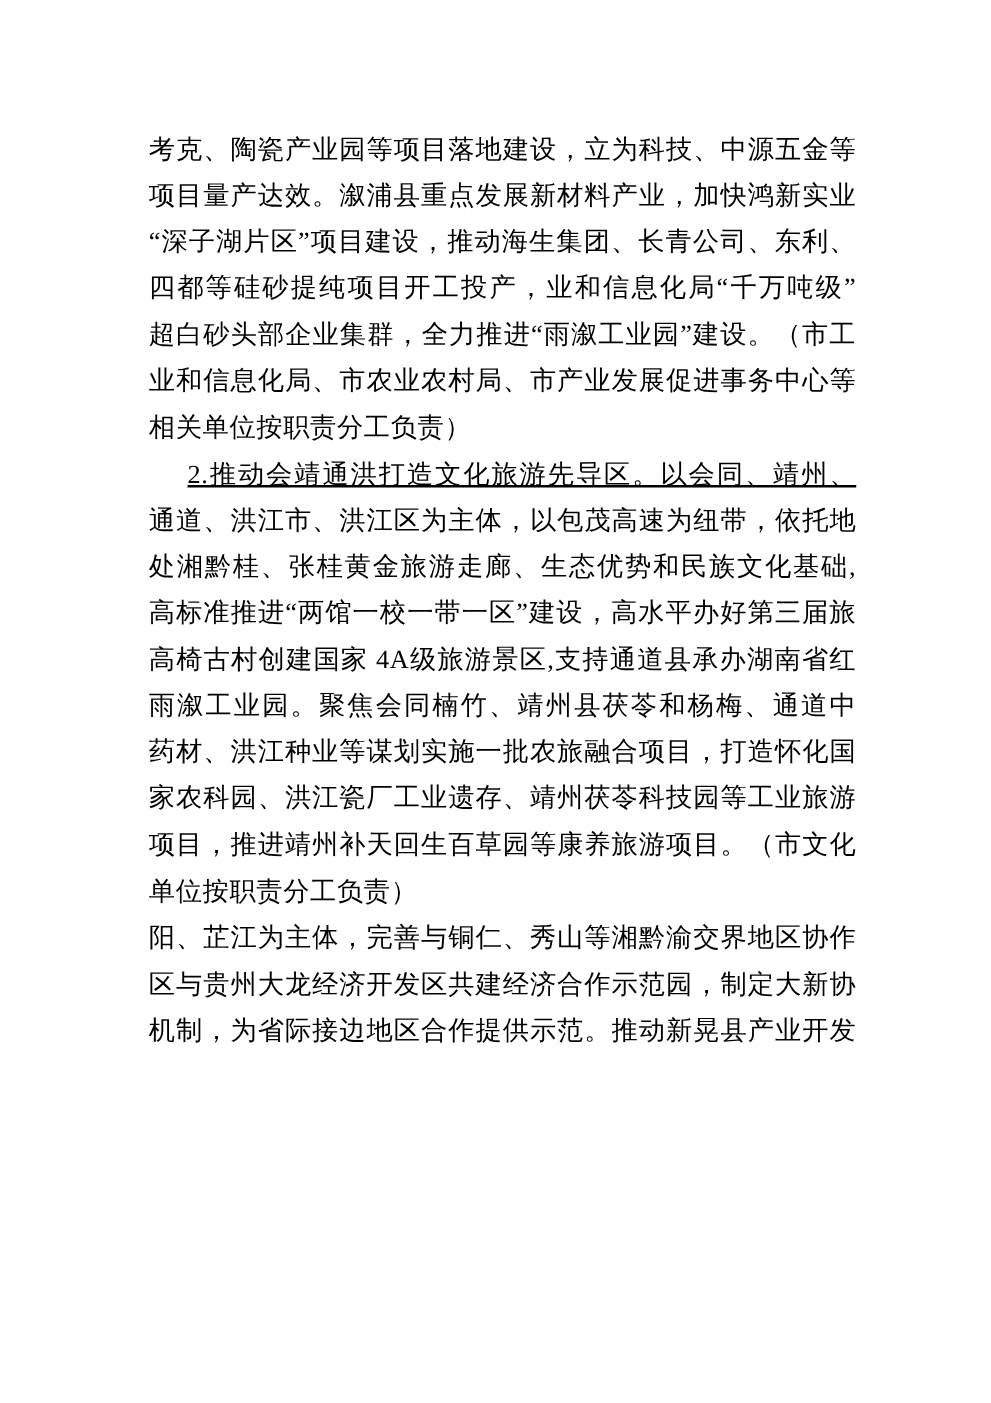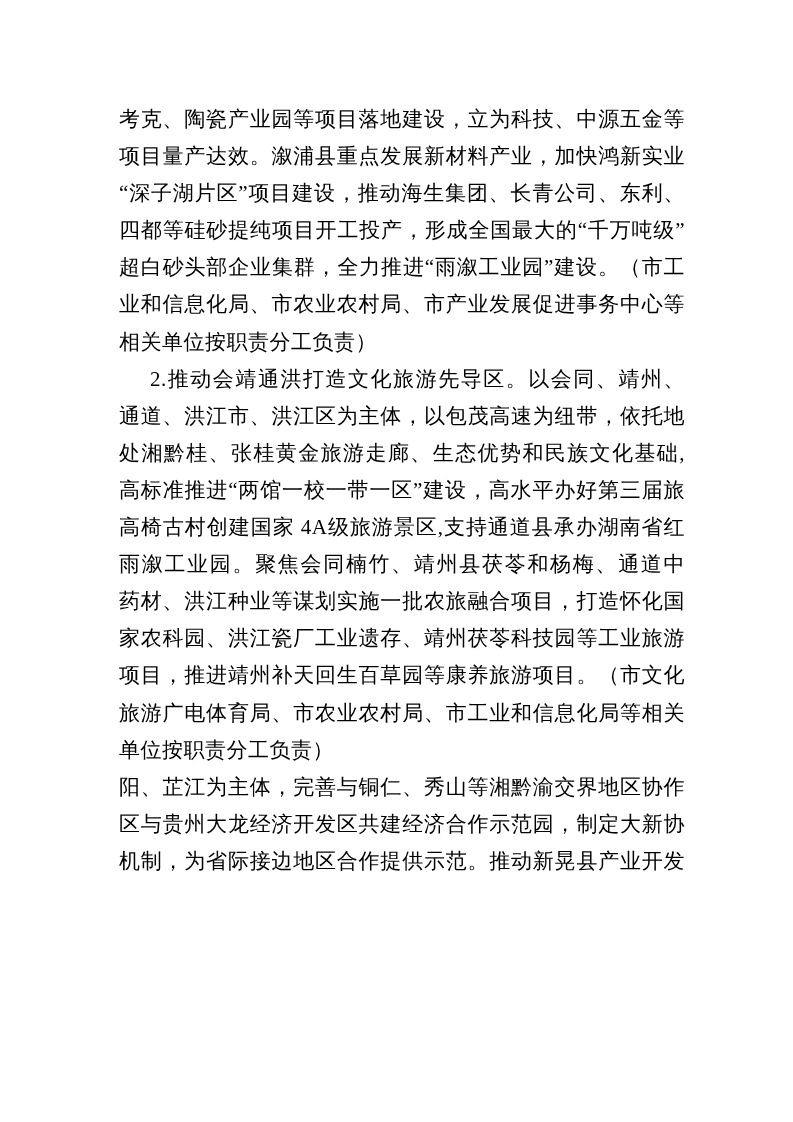--- a/index.html
+++ b/index.html
@@ -29,46 +29,46 @@
     margin: 0;
     padding: 0;
     text-align: justify;
     text-align-last: justify;
     -moz-text-align-last: justify;
     height: 37.1px;
     overflow: visible;
   }
   .line.para-start {
     padding-left: 31px;
+    text-decoration: underline;
   }
   .line.para-end {
     text-align-last: left;
     -moz-text-align-last: left;
   }
 </style>
 </head>
 <body>
 
 <div class="page">
   <div class="text-block">
     <p class="line">考克、陶瓷产业园等项目落地建设，立为科技、中源五金等</p>
     <p class="line">项目量产达效。溆浦县重点发展新材料产业，加快鸿新实业</p>
     <p class="line">“深子湖片区”项目建设，推动海生集团、长青公司、东利、</p>
-    <p class="line">四都等硅砂提纯项目开工投产，形成全国最大的“千万吨级”</p>
+    <p class="line">四都等硅砂提纯项目开工投产，业和信息化局“千万吨级”</p>
     <p class="line">超白砂头部企业集群，全力推进“雨溆工业园”建设。（市工</p>
     <p class="line">业和信息化局、市农业农村局、市产业发展促进事务中心等</p>
     <p class="line para-end">相关单位按职责分工负责）</p>
     <p class="line para-start">2.推动会靖通洪打造文化旅游先导区。以会同、靖州、</p>
     <p class="line">通道、洪江市、洪江区为主体，以包茂高速为纽带，依托地</p>
     <p class="line">处湘黔桂、张桂黄金旅游走廊、生态优势和民族文化基础,</p>
     <p class="line">高标准推进“两馆一校一带一区”建设，高水平办好第三届旅</p>
     <p class="line">高椅古村创建国家 4A级旅游景区,支持通道县承办湖南省红</p>
     <p class="line">雨溆工业园。聚焦会同楠竹、靖州县茯苓和杨梅、通道中</p>
     <p class="line">药材、洪江种业等谋划实施一批农旅融合项目，打造怀化国</p>
     <p class="line">家农科园、洪江瓷厂工业遗存、靖州茯苓科技园等工业旅游</p>
     <p class="line">项目，推进靖州补天回生百草园等康养旅游项目。（市文化</p>
-    <p class="line">旅游广电体育局、市农业农村局、市工业和信息化局等相关</p>
     <p class="line para-end">单位按职责分工负责）</p>
     <p class="line">阳、芷江为主体，完善与铜仁、秀山等湘黔渝交界地区协作</p>
     <p class="line">区与贵州大龙经济开发区共建经济合作示范园，制定大新协</p>
     <p class="line">机制，为省际接边地区合作提供示范。推动新晃县产业开发</p>
   </div>
 </div>
 
 </body></html>

